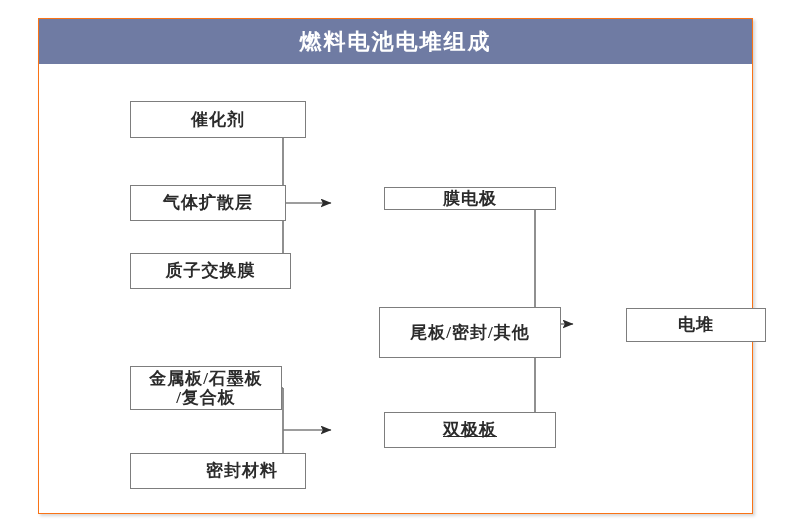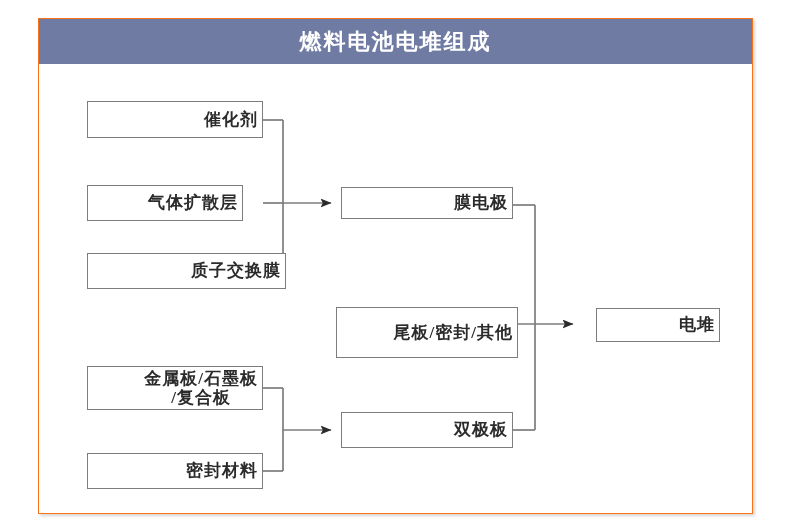--- a/index.html
+++ b/index.html
@@ -67,47 +67,48 @@
   }
 
   
   .node {
     position: absolute;
     background: #ffffff;
     border: 1.6px solid #7d7d7d;
     box-sizing: border-box;
     display: flex;
     align-items: center;
-    justify-content: flex-end;
+    justify-content: center;
     text-align: center;
     color: #2b2b2b;
     font-weight: bold;
     font-size: 17px;
     line-height: 1.12;
     font-family: "Liberation Serif", "DejaVu Serif", serif;
     letter-spacing: 1px;
     z-index: 3;
+    margin-left: 43px;
   }
   .node .label {
     display: block;
     padding: 0 4px;
   }
 
   
   #node-catalyst      { left: 87px;  top: 101px; width: 176px; height: 37px; }
   #node-gdl           { left: 87px;  top: 185px; width: 156px; height: 36px; }
-  #node-pem           { left: 87px;  top: 253px; width: 199px; height: 36px; }
-  #node-plates        { left: 87px;  top: 366px; width: 176px; height: 44px; }
+  #node-pem           { left: 87px;  top: 253px; width: 161px; height: 36px; }
+  #node-plates        { left: 87px;  top: 366px; width: 152px; height: 44px; }
   #node-sealmaterial  { left: 87px;  top: 453px; width: 176px; height: 36px; padding-left: 48px; }
 
-  #node-mea           { left: 341px; top: 187px; width: 172px; height: 32px; }
+  #node-mea           { left: 341px; top: 187px; width: 172px; height: 23px; }
   #node-endplate      { left: 336px; top: 307px; width: 182px; height: 51px; }
-  #node-bipolar       { left: 341px; top: 412px; width: 172px; height: 36px; }
-
-  #node-stack         { left: 596px; top: 308px; width: 124px; height: 34px; }
+  #node-bipolar       { left: 341px; top: 412px; width: 172px; height: 36px; text-decoration: underline; }
+
+  #node-stack         { left: 583px; top: 308px; width: 140px; height: 34px; }
 
   
   #wires {
     position: absolute;
     left: 0;
     top: 0;
     width: 800px;
     height: 529px;
     z-index: 1;
     pointer-events: none;

